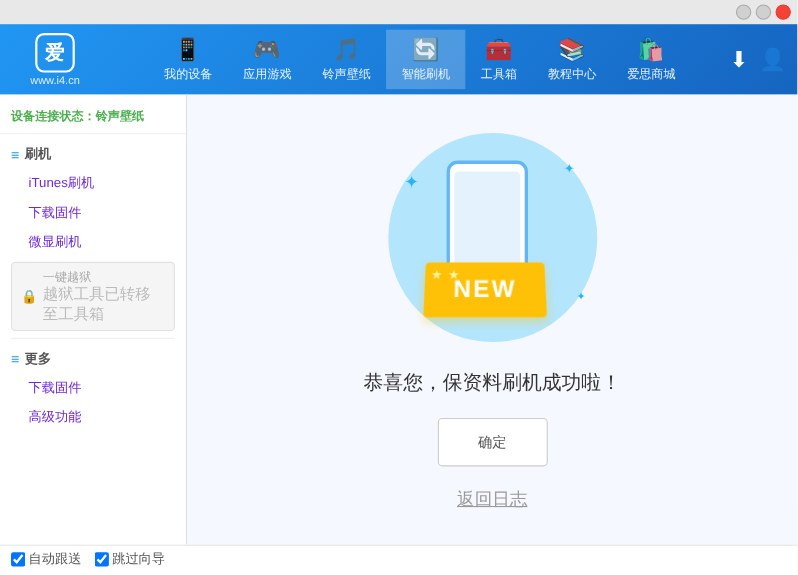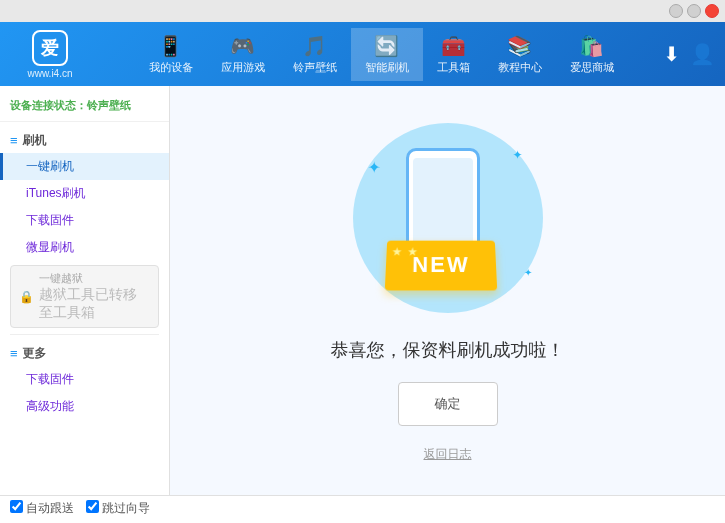--- a/index.html
+++ b/index.html
@@ -265,41 +265,41 @@
       background: white;
       border: 1px solid #ccc;
       border-radius: 4px;
       font-size: 13px;
       color: #555;
       cursor: pointer;
       margin-bottom: 8px;
       display: flex; align-items: center; justify-content: center;
     }
     .back-link {
-      font-size: 12px;
+      font-size: 16px;
       color: #999;
       cursor: pointer;
       text-decoration: underline;
       margin-top: 12px;
     }
     .device-name {
       font-size: 13px;
       font-weight: bold;
       color: #1565c0;
     }
 
     .checkboxes-row {
       display: flex;
       align-items: center;
       gap: 12px;
       margin-bottom: 4px;
     }
     .checkbox-item {
       display: flex;
-      align-items: flex-start;
+      align-items: center;
       gap: 3px;
       font-size: 12px;
       color: #555;
     }
     .checkbox-item input { cursor: pointer; }
   </style>
 </head>
 <body>
 
 <div class="title-bar">
@@ -354,23 +354,20 @@
   <div class="sidebar">
     <div class="sidebar-status">
       <span>设备连接状态：</span><span style="color:#4caf50;font-weight:bold;">铃声壁纸</span>
     </div>
 
     <div class="sidebar-section-header">
       <span class="sec-icon">≡</span>
       <span>刷机</span>
     </div>
 
-    <div class="sidebar-item active">
-      <span>一键刷机</span>
-    </div>
     <div class="sidebar-item">
       <span>iTunes刷机</span>
     </div>
     <div class="sidebar-item">
       <span>下载固件</span>
     </div>
     <div class="sidebar-item">
       <span>微显刷机</span>
     </div>
 

